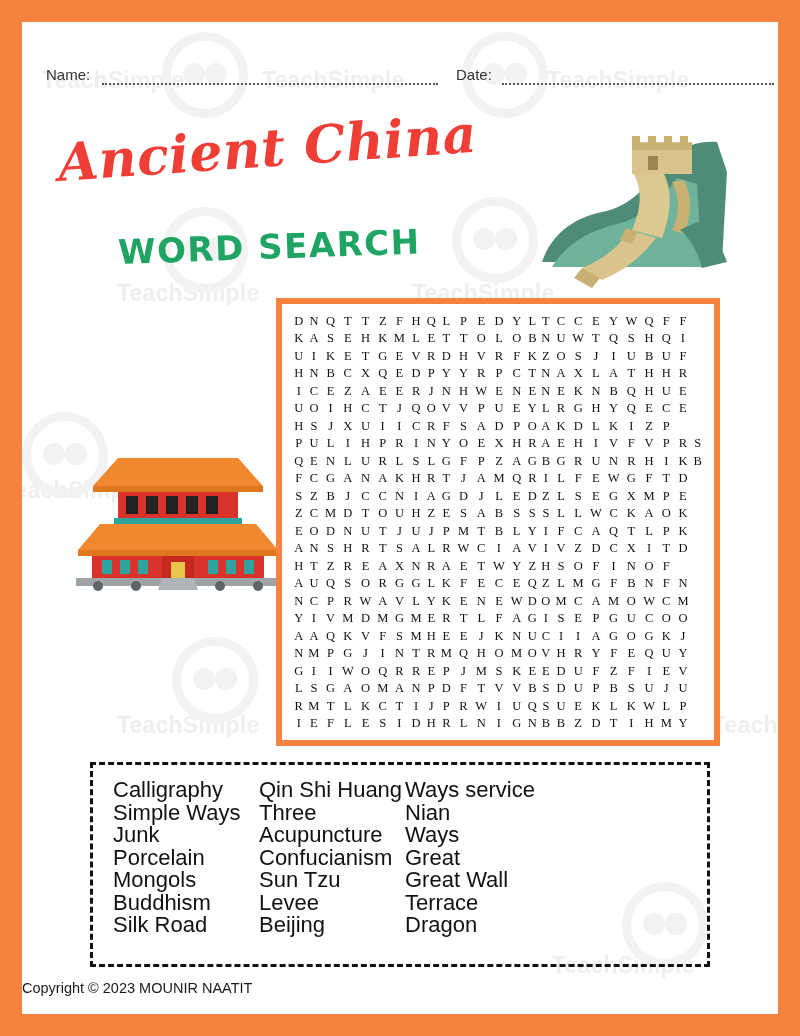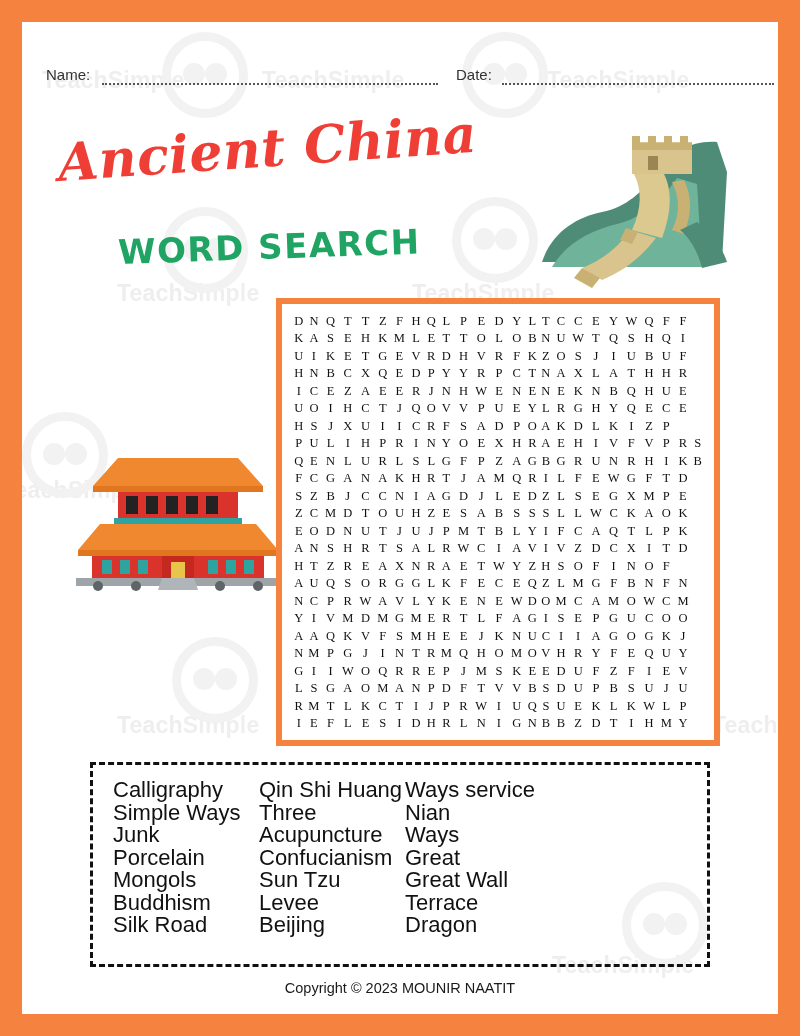--- a/index.html
+++ b/index.html
@@ -156,21 +156,21 @@
     color: #111;
     line-height: 22.5px;
     white-space: nowrap;
   }
 
   .copyright {
     position: absolute;
     left: 0;
     top: 958px;
     width: 756px;
-    text-align: center;
+    text-align: left;
     font-size: 14.5px;
     color: #1a1a1a;
     font-family: "Liberation Sans", sans-serif;
   }
 
   
   .ill-wall {
     position: absolute;
     left: 500px;
     top: 90px;

